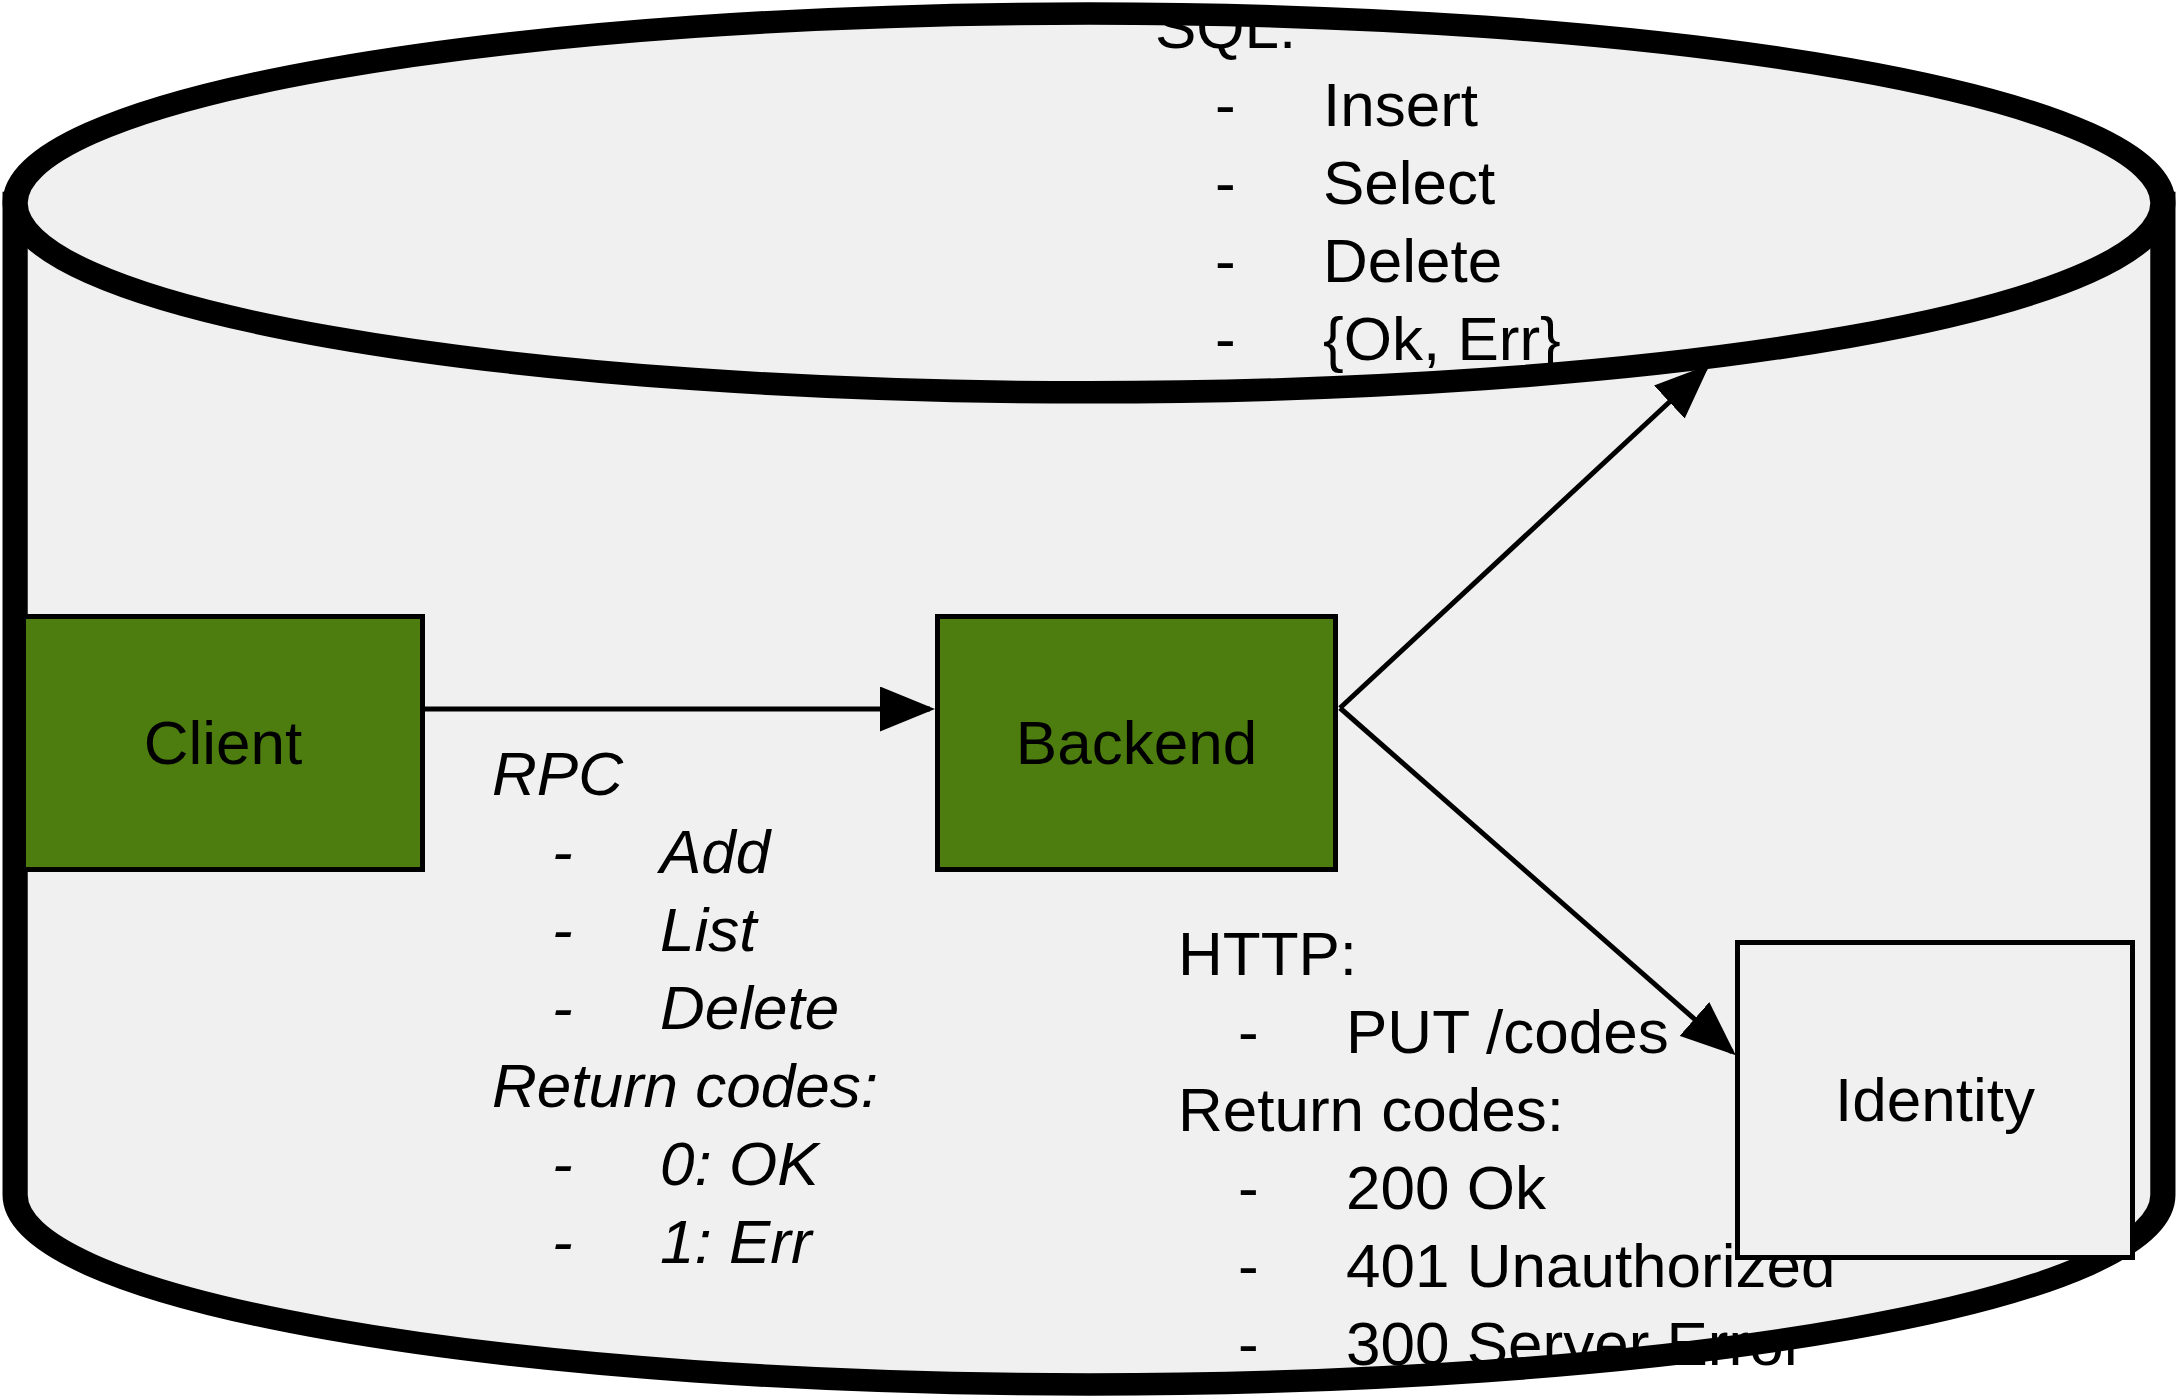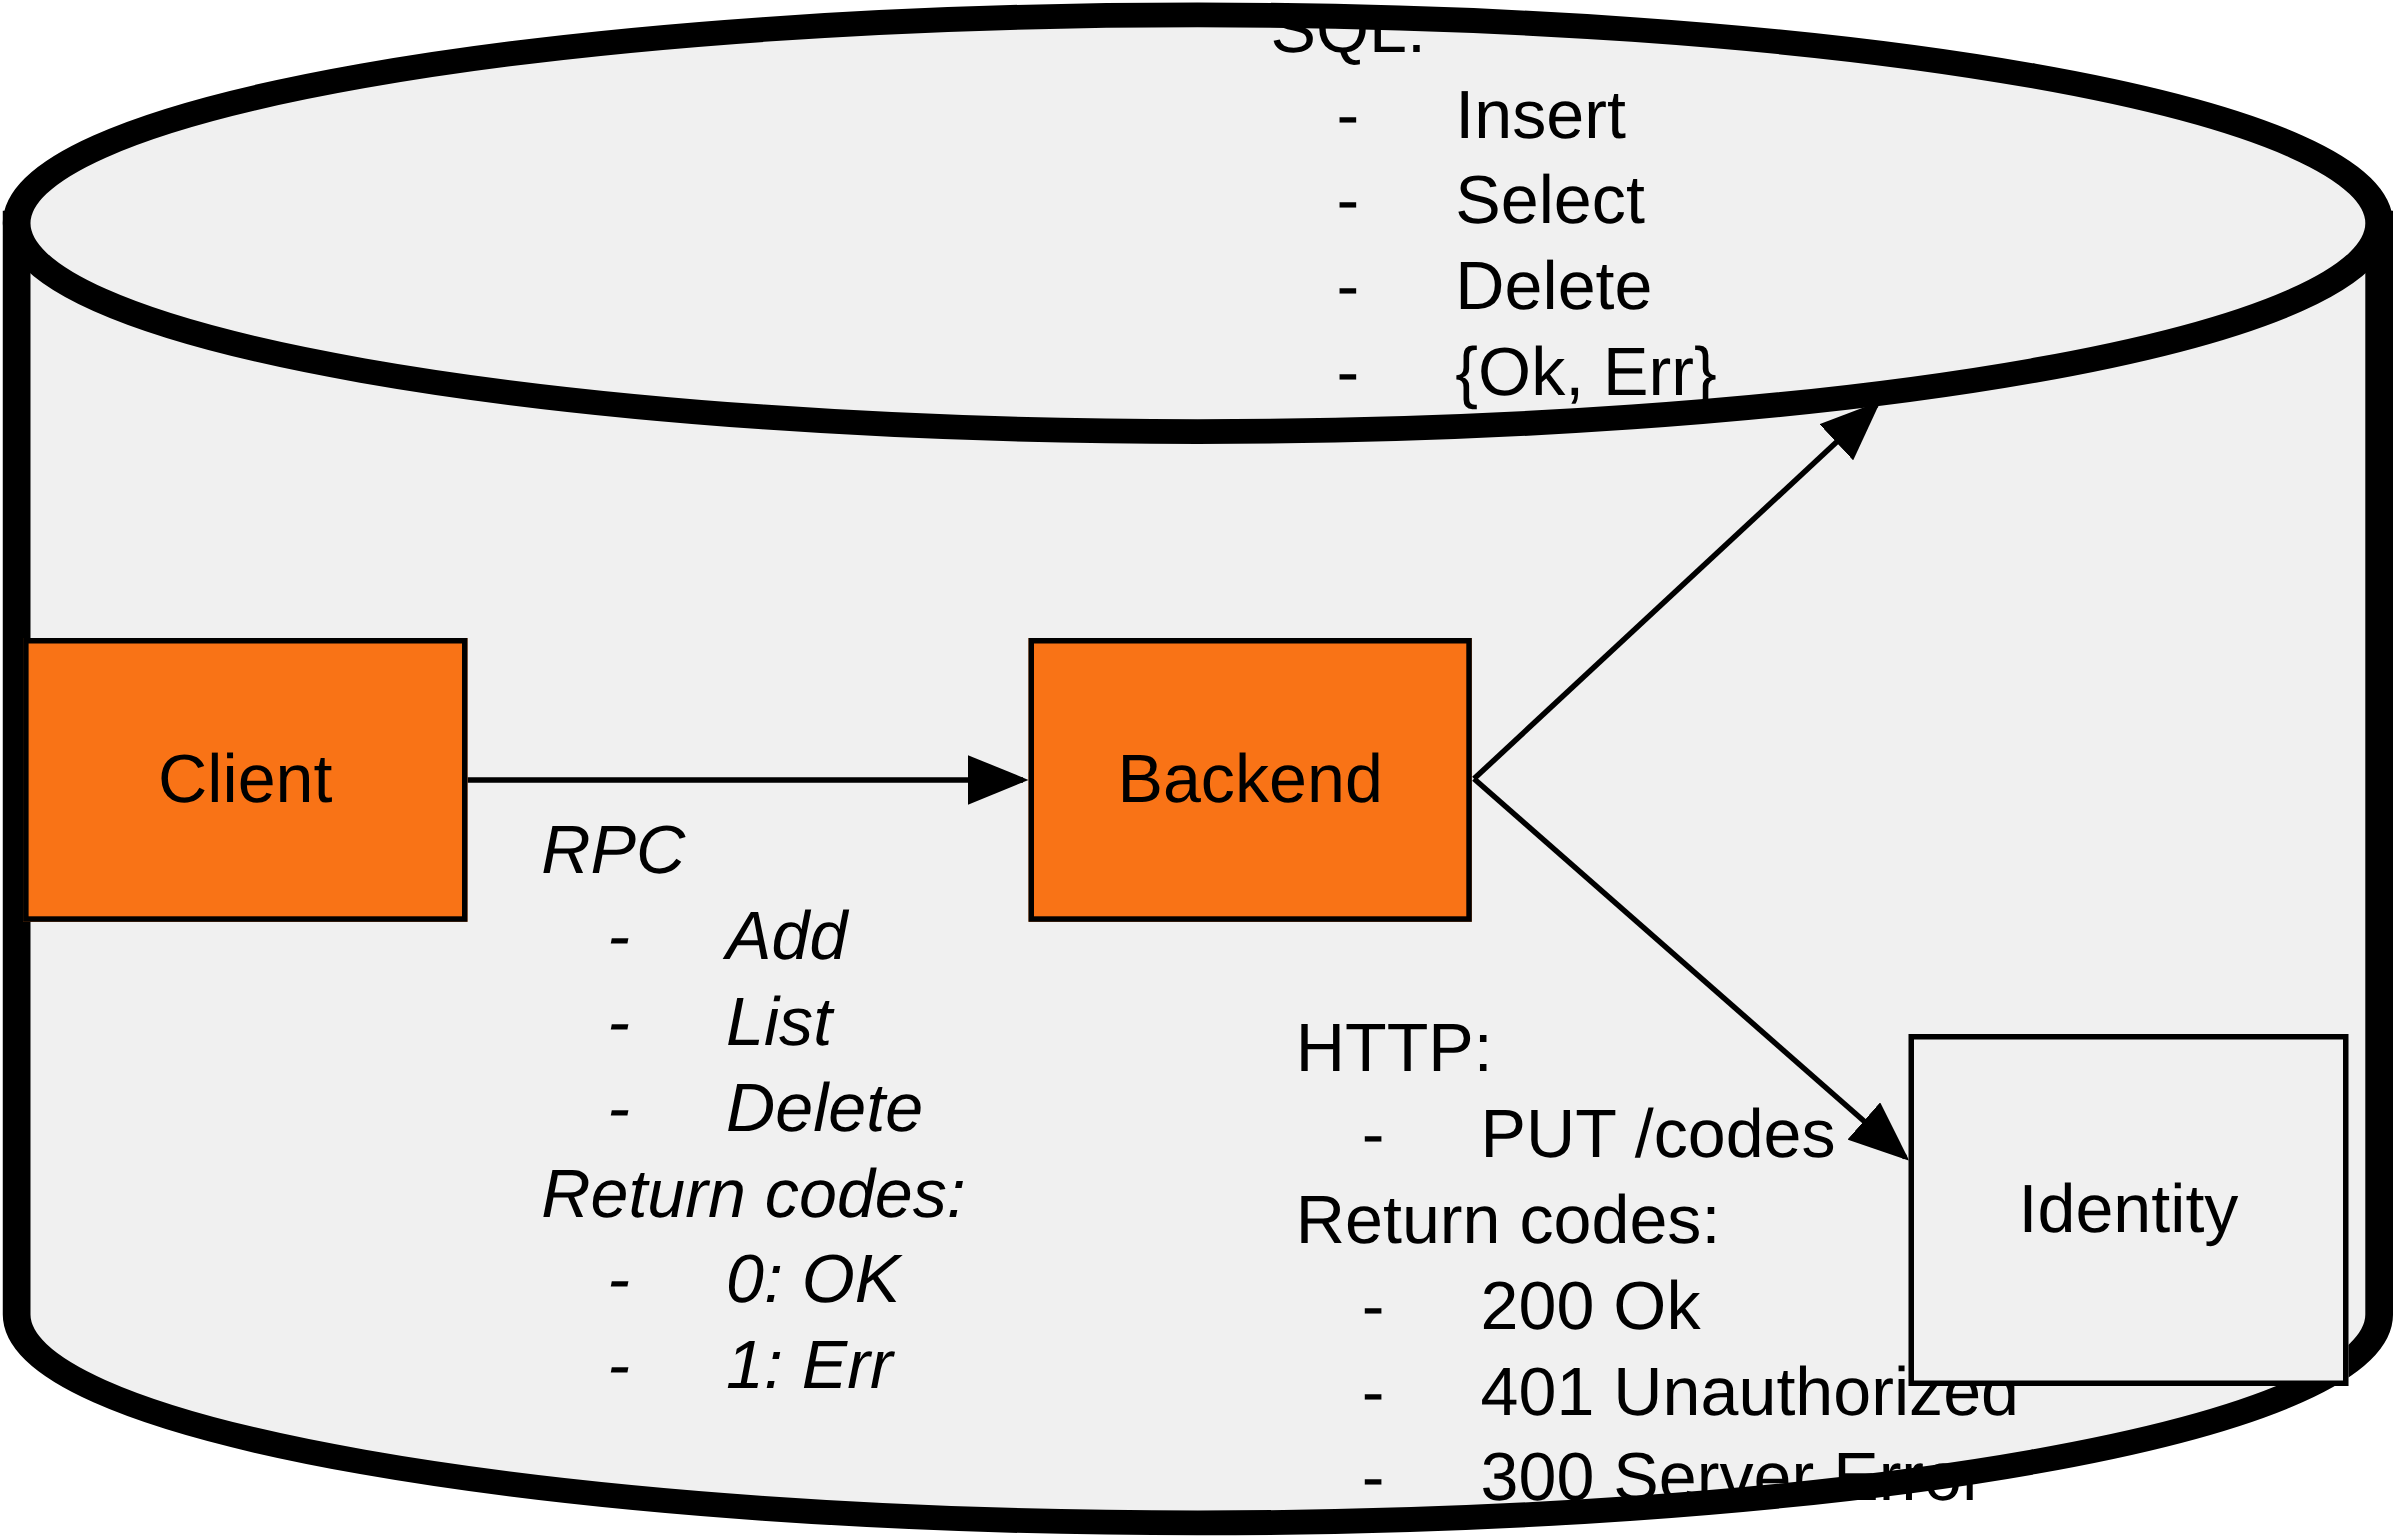--- a/index.html
+++ b/index.html
@@ -29,21 +29,21 @@
     justify-content: center;
     text-align: center;
     font-size: 62px;
     line-height: 1.12;
     color: #000000;
     z-index: 3;
   }
   .node-rect {
     border: 5px solid #000000;
   }
-  .node-yellow { background: #f97316; }
+  .node-yellow { background: #4d7c0f; margin-top: 34px; }
   .node-gray   { background: #f0f0f0; }
 
   #node-client  { left: 21px;   top: 580px;  width: 404px; height: 258px; }
   #node-backend { left: 935px;  top: 580px;  width: 403px; height: 258px; }
   #node-idp     { left: 1735px; top: 940px;  width: 400px; height: 320px; }
 
   
   #node-db {
     left: 1708px;
     top: 195px;

